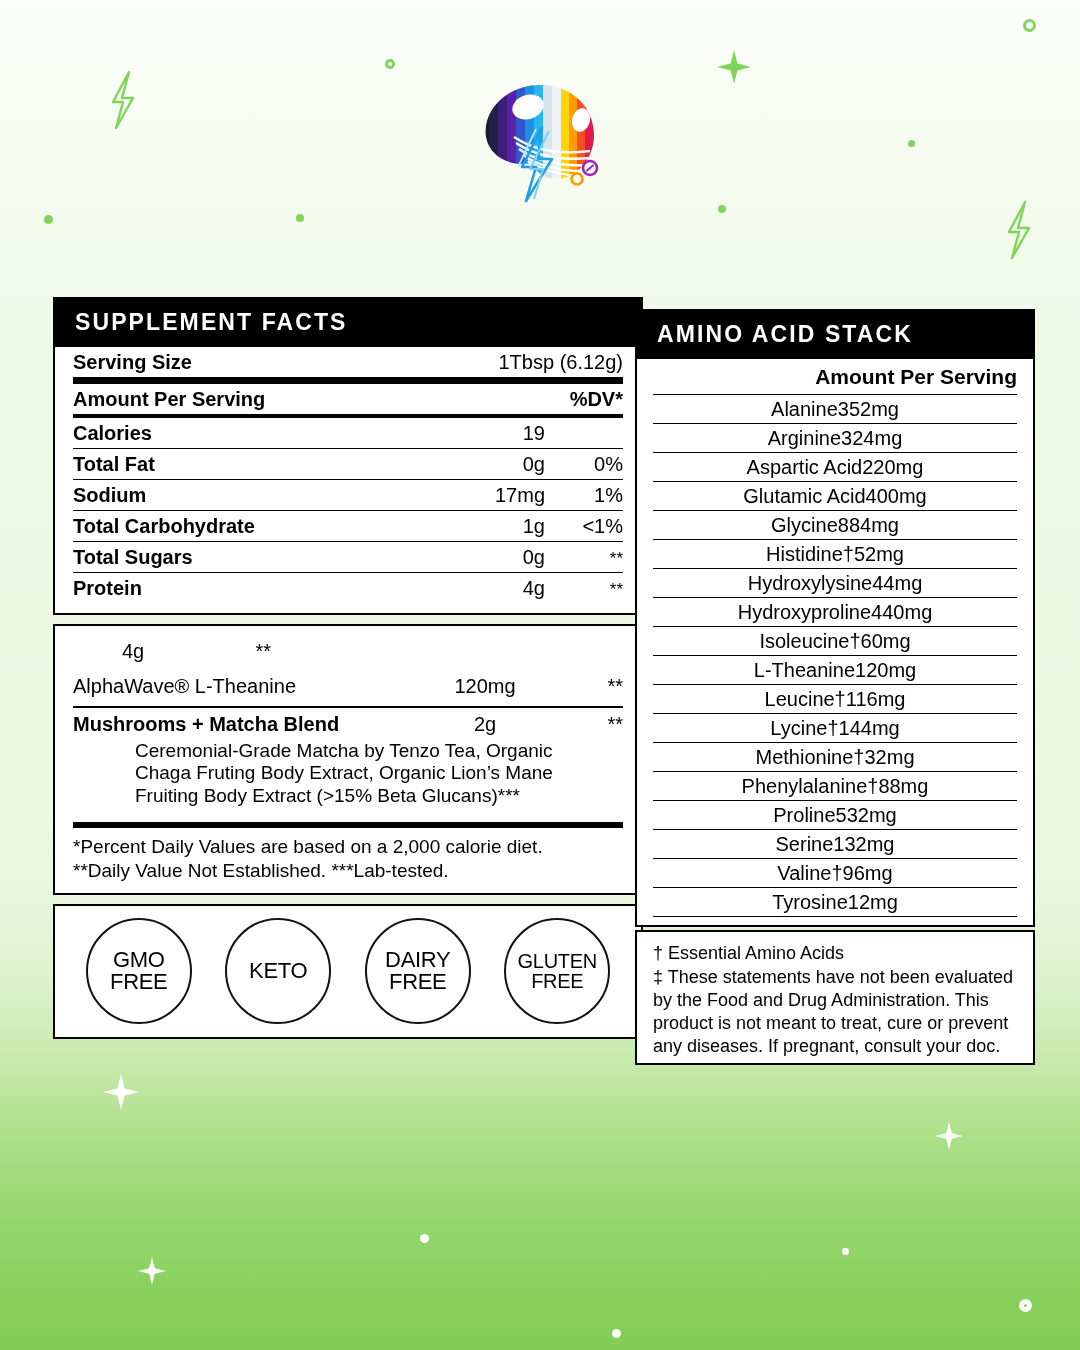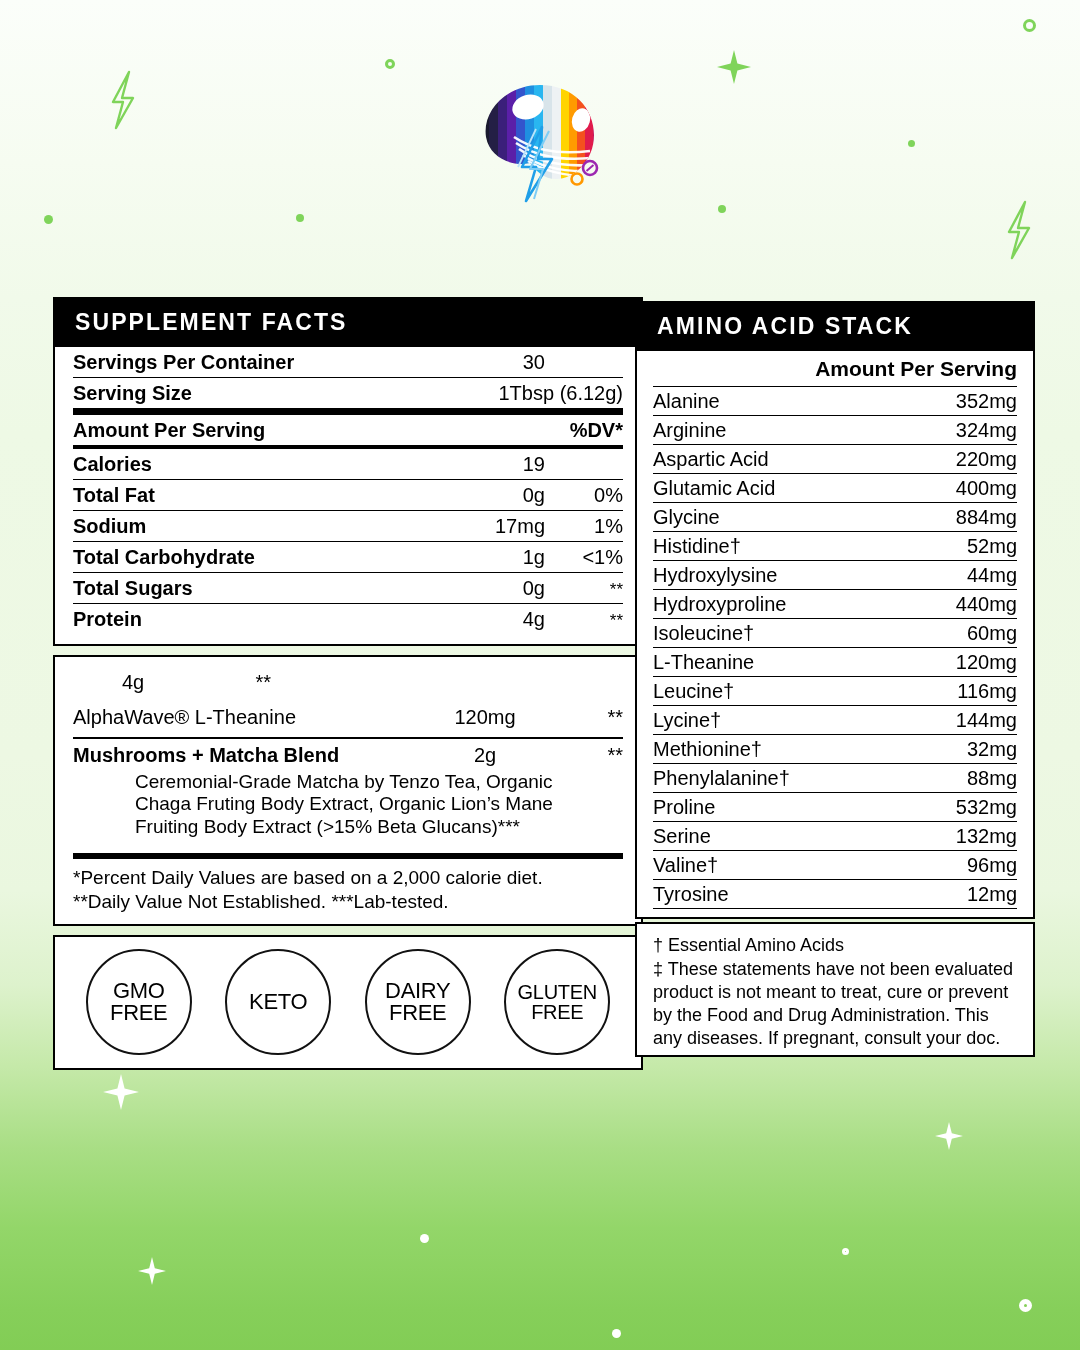--- a/index.html
+++ b/index.html
@@ -54,21 +54,21 @@
 
   
   .panels {
     position: absolute;
     left: 45px;
     top: 297px;
     width: 990px;
   }
 
   .col-left  { position: absolute; left: 8px;   top: 0; width: 590px; }
-  .col-right { position: absolute; left: 590px; top: 4px; width: 400px; }
+  .col-right { position: absolute; left: 590px; top: 12px; width: 400px; }
 
   .panel {
     background: #ffffff;
     border: 2px solid #000000;
   }
 
   .panel-header {
     background: #000000;
     color: #ffffff;
     font-size: 23px;
@@ -153,21 +153,21 @@
   .amino-head {
     text-align: right;
     font-weight: 700;
     font-size: 21px;
     padding: 6px 0 5px 0;
     border-bottom: 1.5px solid #000;
   }
   .arow {
     display: flex;
     align-items: baseline;
-    justify-content: space-between;
+    justify-content: center;
     border-bottom: 1.5px solid #000;
     font-size: 20px;
     padding: 3px 0 2px 0;
   }
   .arow .amt { font-weight: 400; }
 
   .notes-panel { margin-top: 3px; }
   .notes {
     padding: 10px 14px 10px 16px;
     font-size: 18px;
@@ -254,25 +254,20 @@
 
 <div class="panels">
 
   <div class="col-left">
 
     <div class="panel">
       <div class="panel-header">SUPPLEMENT FACTS</div>
 
       <div class="panel-body">
 
-        <div class="srow">
-          <span class="lbl">Servings Per Container</span>
-          <span class="amt">30</span>
-          <span class="dv"></span>
-        </div>
 
         <div class="srow nobottom">
           <span class="lbl">Serving Size</span>
           <span class="amt" style="width:198px;">1Tbsp (6.12g)</span>
           <span class="dv" style="width:0;"></span>
         </div>
 
         <div class="rule-thick"></div>
 
         <div class="srow nobottom">
@@ -450,19 +445,19 @@
           <span>Tyrosine</span>
           <span class="amt">12mg</span>
         </div>
       </div>
     </div>
 
     <div class="panel notes-panel" style="height:135px;">
       <div class="notes">
         <div class="n1">†  Essential Amino Acids</div>
         <div>‡ These statements have not been evaluated</div>
+        <div>by the Food and Drug Administration. This</div>
         <div>product is not meant to treat, cure or prevent</div>
-        <div>by the Food and Drug Administration. This</div>
         <div>any diseases. If pregnant, consult your doc.</div>
       </div>
     </div>
   </div>
 </div>
 
 </body></html>

